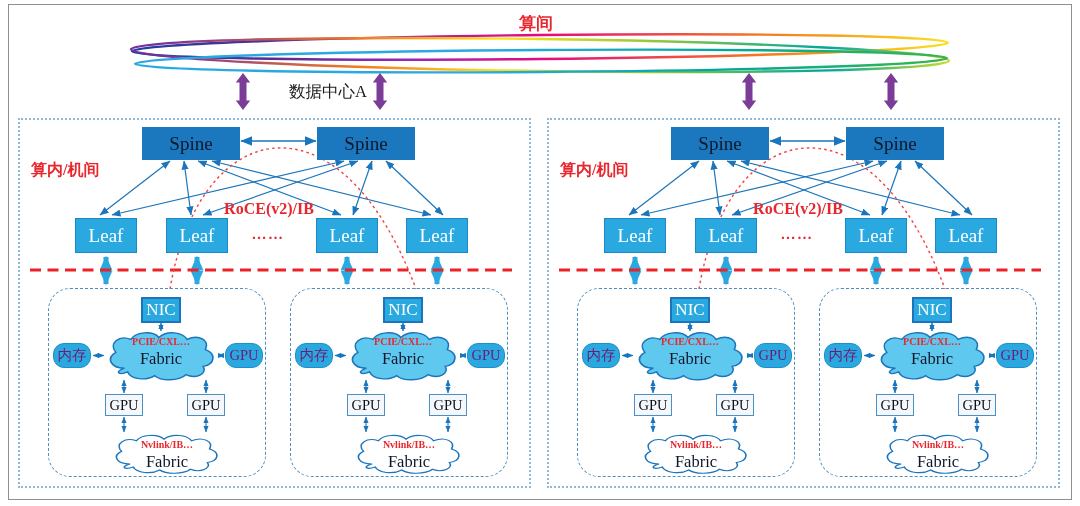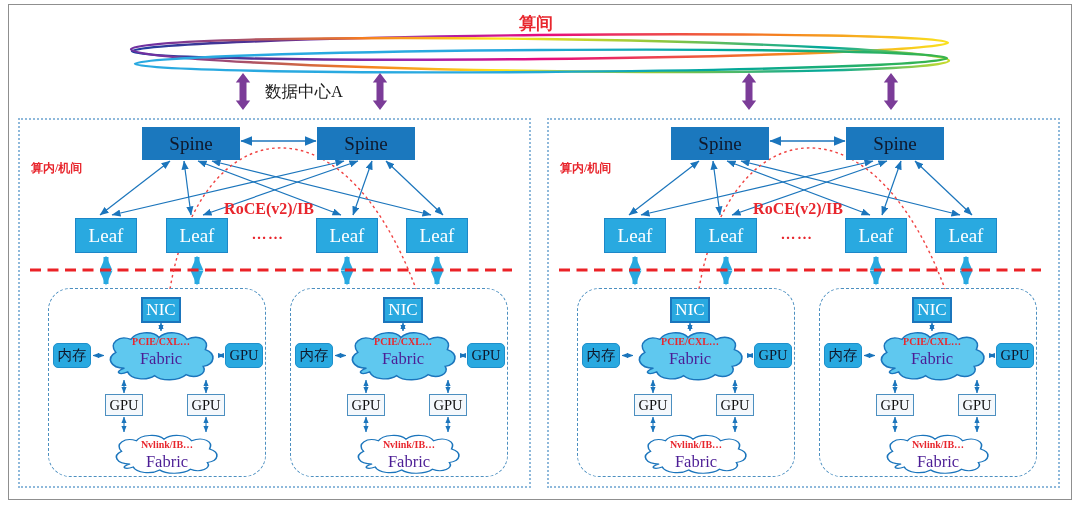--- a/index.html
+++ b/index.html
@@ -9,32 +9,32 @@
   svg{position:absolute;left:0;top:0;}
   .lbl{position:absolute;white-space:nowrap;font-family:"Liberation Serif","DejaVu Serif",serif;}
   .red{color:#E8262D;}
   .dark{color:#1a1a1a;}
   .ctr{text-align:center;}
   .box{position:absolute;display:flex;align-items:center;justify-content:center;
        box-sizing:border-box;font-family:"Liberation Serif","DejaVu Serif",serif;}
   .spine{width:98px;height:33px;background:#1B78BE;color:#0f172a;font-size:19px;}
   .leaf{width:62px;height:35px;background:#29A9E0;border:1px solid #1D87C8;color:#fff;font-size:19px;}
   .nic{width:40px;height:26px;background:#29A9E0;border:2px solid #1B75BC;color:#fff;font-size:17px;}
-  .chip{width:38px;height:25px;background:#29A9E0;border:1px solid #1E8FCB;border-radius:5px;color:#0f172a;font-size:14.5px;}
+  .chip{width:38px;height:25px;background:#29A9E0;border:1px solid #1E8FCB;border-radius:11px;color:#701a75;font-size:14.5px;}
   .gpu{width:38px;height:22px;background:#F4F8FC;border:1px solid #4C8FC0;color:#111;font-size:14.5px;}
   .cluster{position:absolute;width:513px;height:370px;border:2px dotted #8FB9DB;box-sizing:border-box;}
   .unit{position:absolute;width:218px;height:189px;border:1.6px dashed #4C8FC0;border-radius:22px;box-sizing:border-box;}
-  .region{font-size:12px;font-weight:600;}
+  .region{font-size:16px;font-weight:600;}
   .hdr{font-size:16.5px;}
   .rdma{font-size:15px;font-weight:600;line-height:20px;}
   .dots{font-size:15px;font-weight:bold;letter-spacing:1.5px;}
   .roce{font-size:16px;font-weight:600;}
   .cloudtext{position:absolute;text-align:center;line-height:16px;}
   .cloudtext .l1{display:block;font-size:10px;font-weight:700;color:#E8262D;}
-  .cloudtext .l2{display:block;font-size:16.5px;color:#4c1d95;line-height:18px;}
+  .cloudtext .l2{display:block;font-size:16.5px;color:#0f172a;line-height:18px;}
 </style>
 </head>
 <body>
 
 <div id="stage">
   <div class="frame"></div>
 
   <svg width="1080" height="506">
     <defs>
       <linearGradient id="g1" x1="0" y1="0" x2="1" y2="0">
@@ -122,21 +122,21 @@
     <use href="#cl"></use>
     <use href="#cl" x="529"></use>
 
     <use href="#unit"></use>
     <use href="#unit" x="242"></use>
     <use href="#unit" x="529"></use>
     <use href="#unit" x="771"></use>
   </svg>
 
   <div class="lbl red ctr" style="left:484px;top:12px;width:104px;font-size:17px;font-weight:600;">算间</div>
-  <div class="lbl dark hdr ctr" style="left:248px;top:81px;width:112px;">数据中心A</div>
+  <div class="lbl dark hdr ctr" style="left:272px;top:81px;width:112px;">数据中心A</div>
 
   <div class="cluster" style="left:18px;top:118px;"></div>
   <div class="lbl red region" style="left:31px;top:160px;">算内/机间</div>
   <div class="box spine" style="left:142px;top:127px;">Spine</div>
   <div class="box spine" style="left:317px;top:127px;">Spine</div>
   <div class="box leaf" style="left:75px;top:218px;">Leaf</div>
   <div class="box leaf" style="left:166px;top:218px;">Leaf</div>
   <div class="box leaf" style="left:316px;top:218px;">Leaf</div>
   <div class="box leaf" style="left:406px;top:218px;">Leaf</div>
   <div class="lbl red dots ctr" style="left:238px;top:226px;width:60px;">……</div>

